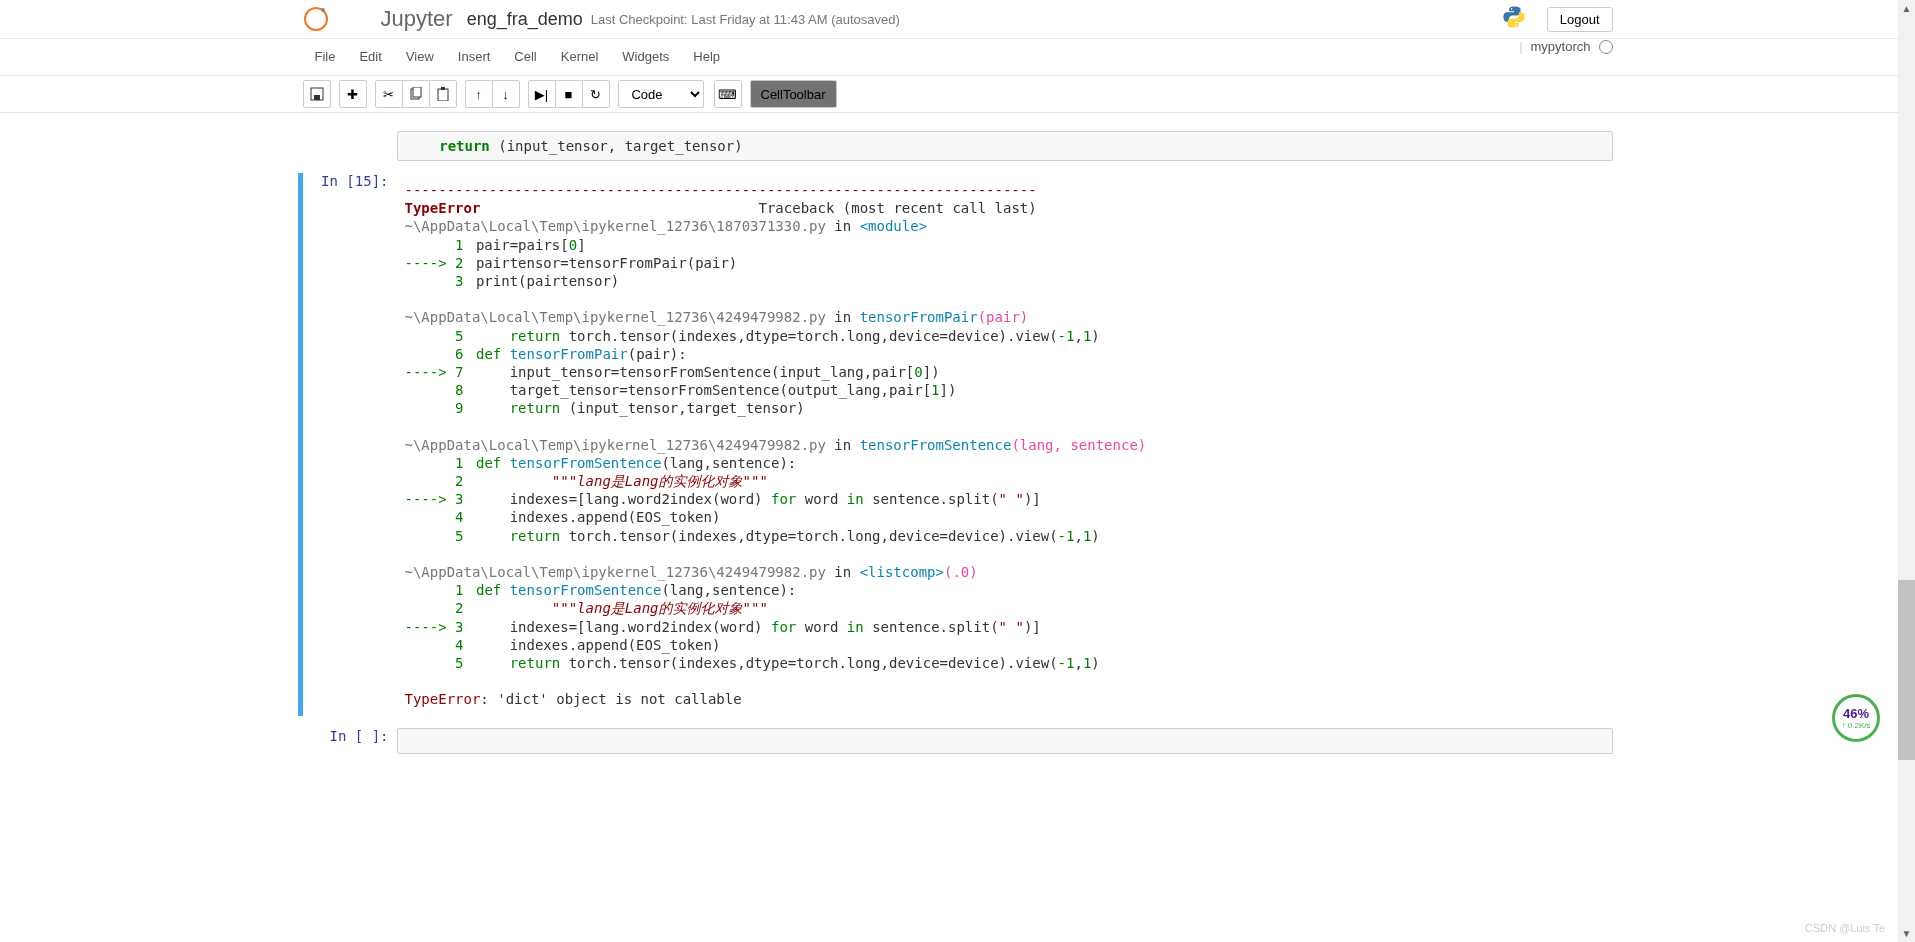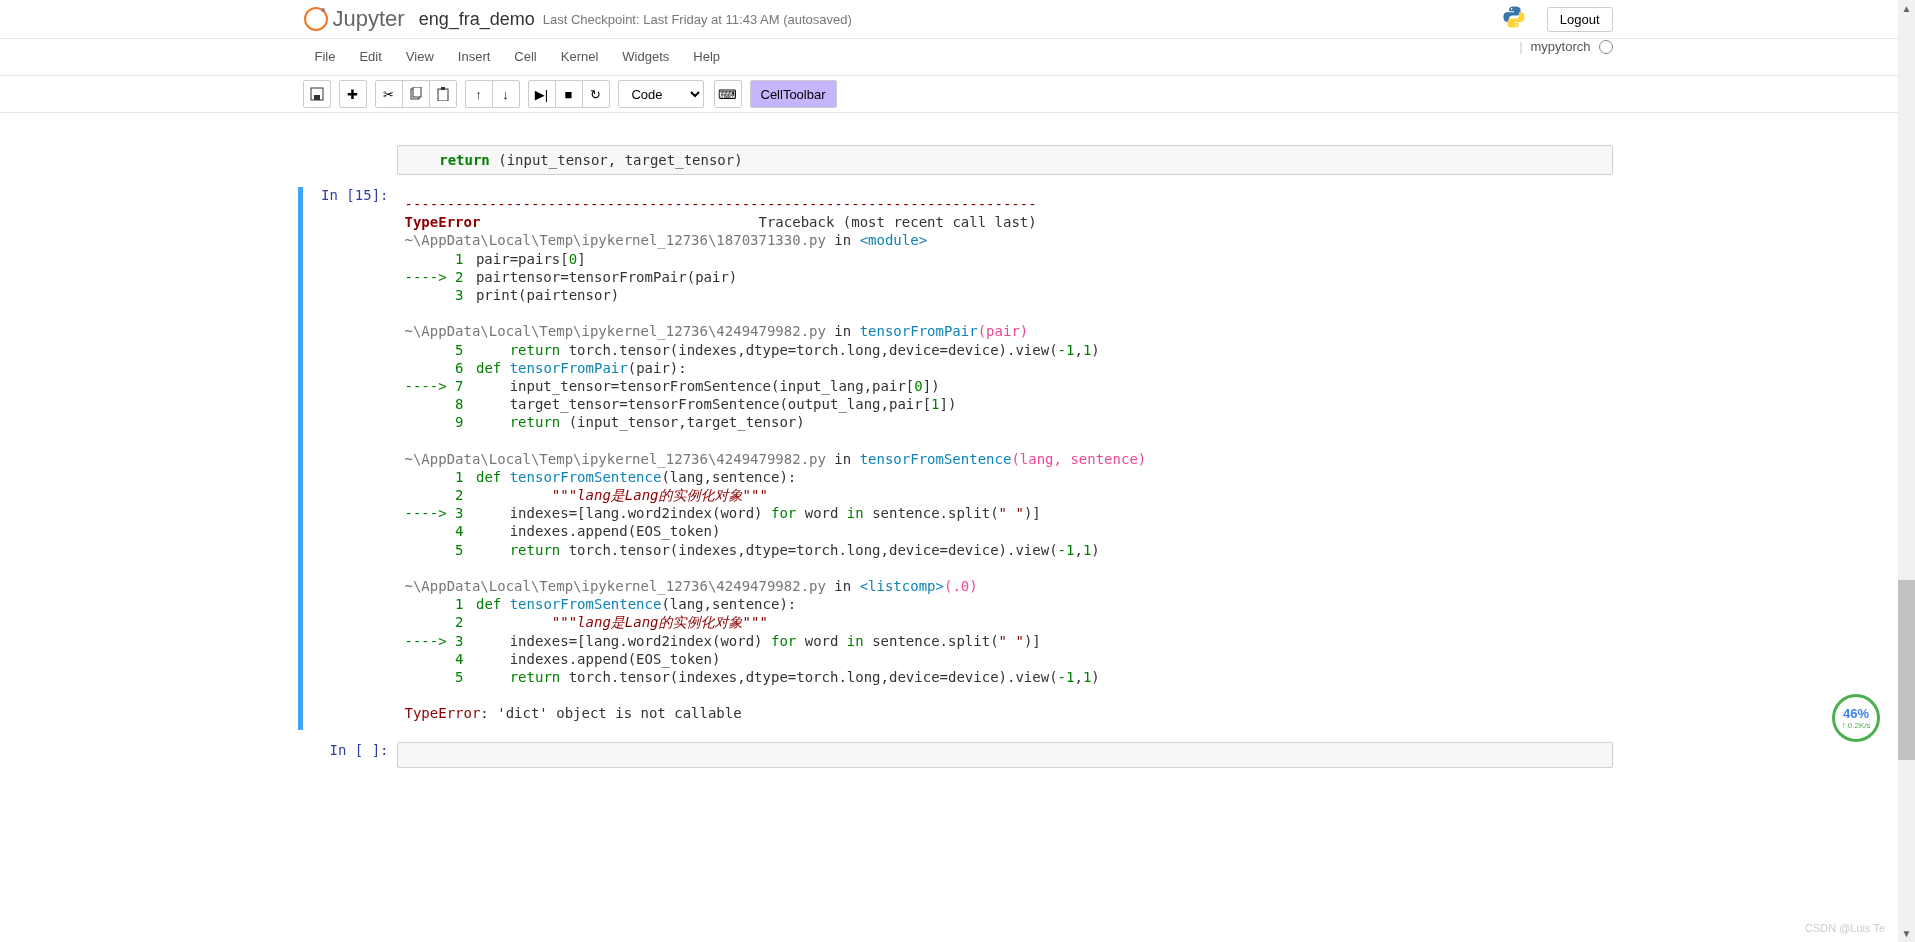--- a/index.html
+++ b/index.html
@@ -1,39 +1,39 @@
 <!DOCTYPE html>
 <html><head>
 <meta charset="utf-8">
 <style>
 * { box-sizing: border-box; margin: 0; padding: 0; }
 body { font-family: "Helvetica Neue", Helvetica, Arial, sans-serif; background: #fff; color: #333; overflow-x: hidden; }
 .header { border-bottom: 1px solid #e7e7e7; padding: 4px 0; }
 .header-inner { max-width: 1340px; margin: 0 auto; padding: 0 15px; display: flex; align-items: center; }
-.logo-text { font-size: 22px; color: #666; margin-right: 14px; display: flex; align-items: center; }
+.logo-text { font-size: 22px; color: #666; margin-right: 14px; display: flex; align-items: center; gap: 48px; }
 .logo-text svg { margin-right: 4px; }
 .nb-name { font-size: 18px; color: #333; margin-right: 8px; }
 .checkpoint { font-size: 13px; color: #777; }
 .header-right { margin-left: auto; display: flex; align-items: center; gap: 8px; }
 .logout-btn { border: 1px solid #ccc; background: #fff; padding: 4px 12px; border-radius: 3px; font-size: 13px; cursor: pointer; margin-left: 12px; }
 .menubar { border-bottom: 1px solid #e7e7e7; }
 .menubar-inner { max-width: 1340px; margin: 0 auto; padding: 0 15px; display: flex; align-items: flex-start; height: 36px; }
 .menu-item { padding: 0 12px; font-size: 13px; color: #555; cursor: pointer; line-height: 36px; }
 .kernel-status { margin-left: auto; display: flex; align-items: center; gap: 8px; font-size: 13px; color: #555; }
 .kernel-circle { width: 14px; height: 14px; border: 1px solid #888; border-radius: 50%; }
 .toolbar { border-bottom: 1px solid #e7e7e7; padding: 4px 0; }
 .toolbar-inner { max-width: 1340px; margin: 0 auto; padding: 0 15px; display: flex; align-items: center; gap: 4px; }
 .tb-btn { border: 1px solid #ccc; background: #fff; width: 28px; height: 28px; border-radius: 2px; display: flex; align-items: center; justify-content: center; cursor: pointer; font-size: 13px; }
 .tb-group { display: flex; margin-right: 4px; }
 .tb-group .tb-btn { border-radius: 0; margin-left: -1px; }
 .tb-group .tb-btn:first-child { border-top-left-radius: 2px; border-bottom-left-radius: 2px; margin-left: 0; }
 .tb-group .tb-btn:last-child { border-top-right-radius: 2px; border-bottom-right-radius: 2px; }
 .cell-type-select { border: 1px solid #ccc; height: 28px; padding: 0 24px 0 8px; font-size: 13px; background: #fff; border-radius: 2px; text-align: right; }
-.celltoolbar-btn { border: 1px solid #ccc; background: #c4b5fd; height: 28px; padding: 0 10px; font-size: 13px; border-radius: 2px; cursor: pointer; }
-.notebook-container { max-width: 1340px; margin: 14px auto; padding: 16px 15px; }
+.celltoolbar-btn { border: 1px solid #ccc; background: #737373; height: 28px; padding: 0 10px; font-size: 13px; border-radius: 2px; cursor: pointer; }
+.notebook-container { max-width: 1340px; margin: 0 auto; padding: 16px 15px; }
 .cell-outer { position: relative; margin: 2px 0; }
 .prompt { position: absolute; left: 0; width: 94px; text-align: right; padding-right: 8px; font-family: monospace; font-size: 14px; color: #303F9F; }
 .cell-body { margin-left: 94px; }
 .prev-cell .code-box { border: 1px solid #cfcfcf; border-radius: 2px; background: #f7f7f7; padding: 6px 8px; font-family: monospace; font-size: 14px; }
 .prev-cell .kw { color: #008000; font-weight: bold; }
 .selected-cell { border-left: 5px solid #42A5F5; background: #fff; padding-left: 0; margin-left: -5px; }
 .code-input { border: 1px solid #cfcfcf; border-radius: 2px; background: #f7f7f7; padding: 6px 8px; font-family: monospace; font-size: 14px; line-height: 1.3; white-space: pre; }
 .code-input .builtin { color: #008000; }
 .output { font-family: monospace; font-size: 14px; line-height: 1.3; padding: 8px 0 8px 8px; white-space: pre-wrap; }
 .output .dash { color: #8b0000; }
@@ -48,21 +48,21 @@
 .output .italic { font-style: italic; }
 .output .red { color: #8b0000; }
 .output .ln { color: #008000; margin-right: 4px; }
 .output .arrow { color: #008000; }
 .output .final-err { color: #8b0000; }
 .next-cell .code-box { border: 1px solid #cfcfcf; border-radius: 2px; background: #f7f7f7; padding: 6px 8px; min-height: 26px; }
 .scrollbar { position: fixed; right: 0; top: 0; width: 17px; height: 100vh; background: #f1f1f1; }
 .scroll-up, .scroll-down { width: 17px; height: 17px; background: #f1f1f1; display: flex; align-items: center; justify-content: center; font-size: 10px; color: #666; }
 .scroll-thumb { position: absolute; right: 0; width: 17px; background: #c1c1c1; }
 .widget-circle { position: fixed; right: 35px; bottom: 200px; width: 48px; height: 48px; border: 3px solid #4caf50; border-radius: 50%; display: flex; flex-direction: column; align-items: center; justify-content: center; background: #fff; }
-.widget-circle .pct { font-size: 13px; color: #3b82f6; font-weight: bold; }
+.widget-circle .pct { font-size: 13px; color: #4c1d95; font-weight: bold; }
 .widget-circle .sub { font-size: 8px; color: #4caf50; }
 .watermark { position: fixed; right: 30px; bottom: 8px; font-size: 11px; color: #ccc; }
 </style>
 </head>
 <body>
 
 <div class="header">
   <div class="header-inner">
     <span class="logo-text">
       <svg width="26" height="26" viewBox="0 0 26 26">

